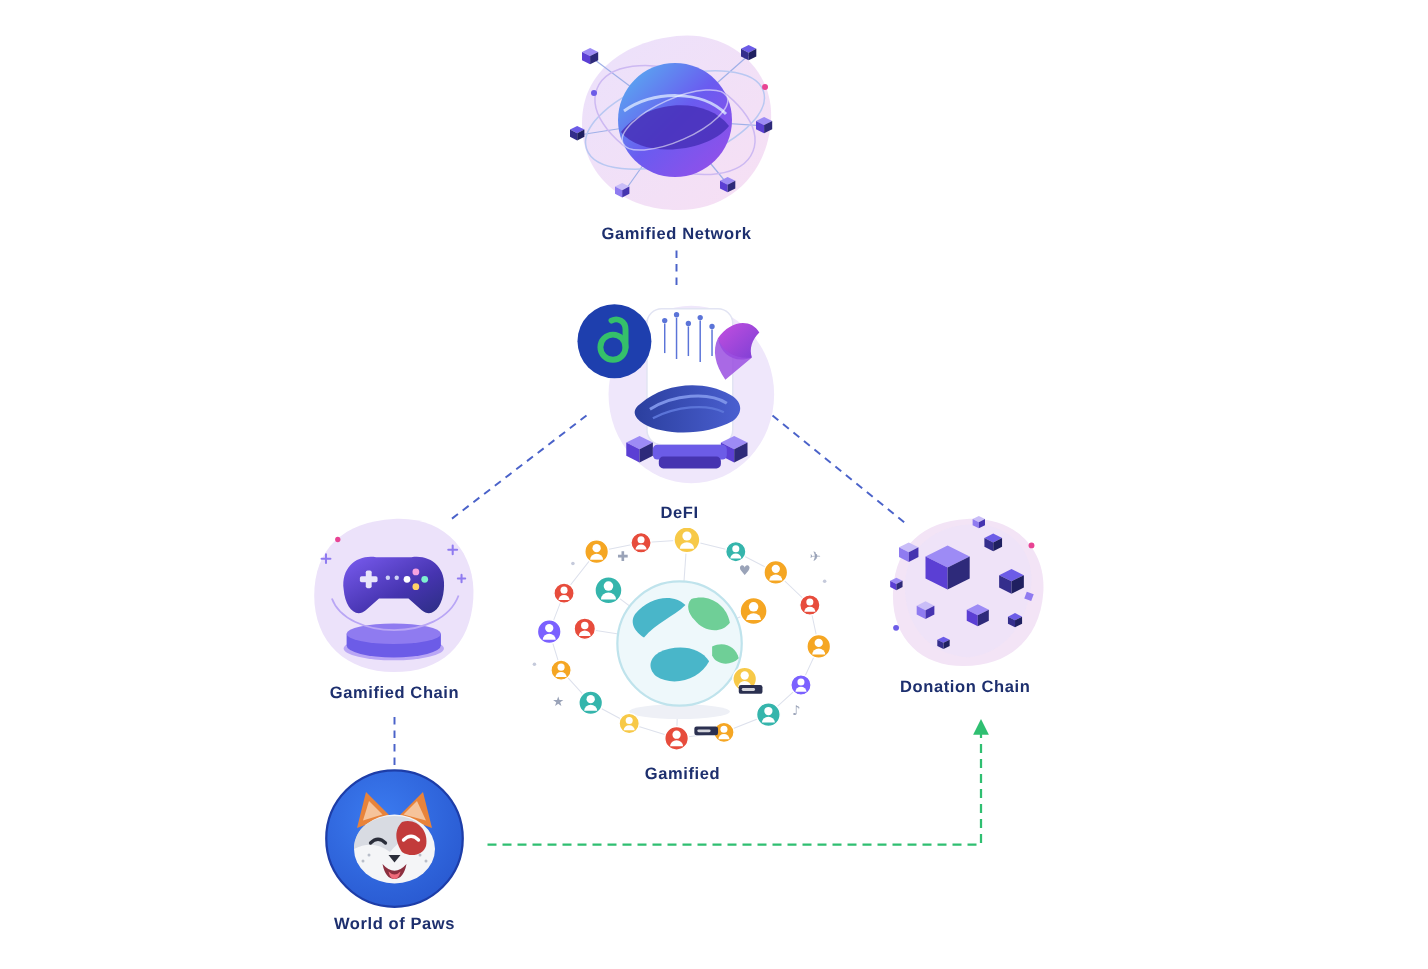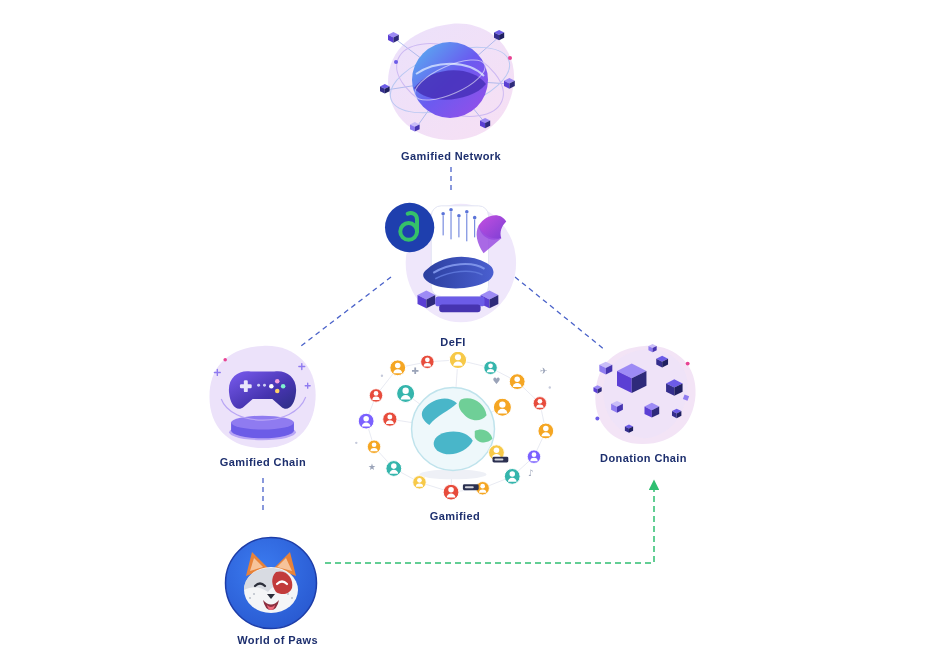--- a/index.html
+++ b/index.html
@@ -340,21 +340,21 @@
         <use href="#cubeC" transform="translate(62,2) scale(0.7)"></use>
         <use href="#cubeB" transform="translate(38,84) scale(0.7)"></use>
         <circle cx="102" cy="22" r="2" fill="#e84393"></circle>
           <circle cx="10" cy="78" r="2" fill="#6c5ce7"></circle>
         <rect x="98" y="54" width="5" height="5" fill="#8f7bf0" transform="rotate(20 100 56)"></rect>
       </svg>
     </span>
     <div class="node-label">Donation Chain</div>
   </div>
 
-  <div class="node" style="left:208px; top:536px; width:110px;align-items:flex-end;">
+  <div class="node" style="left:208px; top:512px; width:110px;">
     <span class="illo">
       <svg width="94" height="94" viewBox="0 0 94 94">
         <circle cx="47" cy="47" r="45.5" fill="url(#wpBg)"></circle>
         <circle cx="47" cy="47" r="45.5" fill="none" stroke="#1d3da8" stroke-width="1.5"></circle>
         <polygon points="22,40 28,16 44,32" fill="#e8833a"></polygon>
         <polygon points="50,32 66,16 72,40" fill="#e8833a"></polygon>
         <polygon points="26,35 30,22 39,31" fill="#f6c39a"></polygon>
         <polygon points="53,31 62,22 68,35" fill="#f6c39a"></polygon>
         <ellipse cx="47" cy="54" rx="27" ry="23" fill="#f4f5f7"></ellipse>
         <path d="M20 54 C20 40 32 32 47 32 C54 32 60 34 64 38 C58 46 50 48 44 56 C36 50 28 50 20 54 Z" fill="#d8dbe2"></path>

